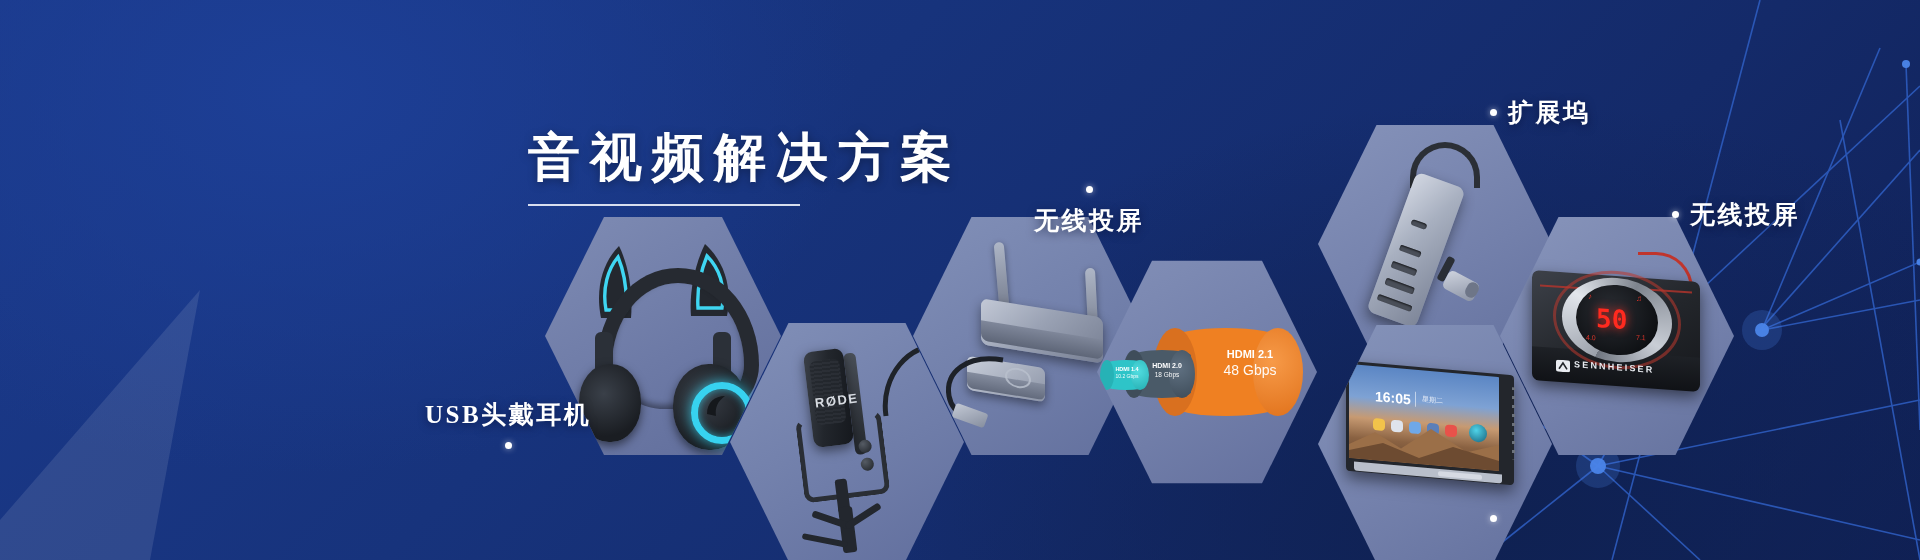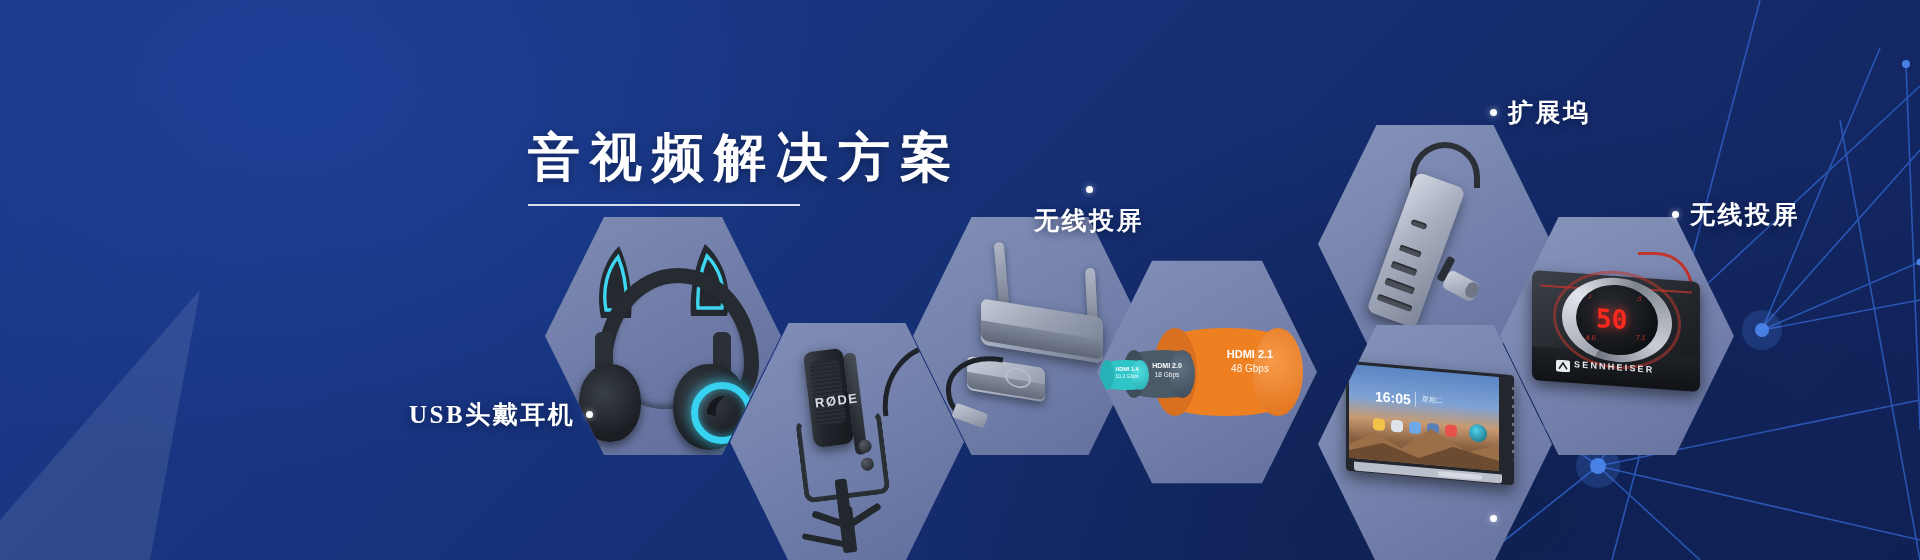--- a/index.html
+++ b/index.html
@@ -188,21 +188,21 @@
       <div class="ear" style="left:168px;top:120px;"></div>
 
       <div class="cup" style="left:34px;top:152px;"></div>
       <div class="cup" style="left:128px;top:152px;width:74px;height:86px;"></div>
       <div class="cup-ring" style="left:146px;top:170px;width:48px;height:48px;"></div>
       <svg style="position:absolute;left:156px;top:180px;" width="30" height="30" viewBox="0 0 30 30">
         <path d="M6 22 C6 10 14 4 24 4 C16 10 14 16 15 24 Z" fill="#15181c"></path>
       </svg>
     </div>
   </div>
-  <div class="label" style="left:409px;top:398px;">
+  <div class="label" style="left:425px;top:398px;flex-direction:column;">
     <span>USB头戴耳机</span>
     <span class="dot"></span>
   </div>
 
   <div class="hex" style="left:730px;top:318px;width:234px;height:248px;">
     <div class="hex-fill" style="background:linear-gradient(150deg,#8290b8 0%,#6f7da9 58%,#616e9d 100%);"></div>
 
     <div class="ph" style="left:0;top:0;width:234px;height:248px;transform:rotate(-7deg);">
 
       <div style="position:absolute;left:124px;top:36px;width:12px;height:102px;border-radius:5px;
@@ -266,21 +266,21 @@
     <div class="hex-fill" style="background:linear-gradient(150deg,#828fb7 0%,#717ea9 58%,#636f9d 100%);"></div>
 
     <div class="ph" style="left:0;top:0;width:220px;height:232px;">
 
       <div class="cyl" style="left:76px;top:72px;width:106px;height:88px;background:#ef8022;"></div>
       <div class="cyl-cap" style="left:156px;top:72px;width:50px;height:88px;
            background:radial-gradient(circle at 38% 38%,#f79a48,#e0711a);"></div>
       <div class="cyl-cap" style="left:56px;top:72px;width:44px;height:88px;background:#d9701f;"></div>
       <div class="cyl-txt" style="left:110px;top:92px;width:86px;font-size:11px;font-weight:700;">
         <span>HDMI 2.1</span><br>
-        <span style="font-weight:400;font-size:10px;opacity:.95;">48 Gbps</span>
+        <span style="font-weight:400;font-size:14px;opacity:.95;">48 Gbps</span>
       </div>
 
       <div class="cyl" style="left:36px;top:94px;width:58px;height:48px;background:#4a5a68;"></div>
       <div class="cyl-cap" style="left:72px;top:94px;width:26px;height:48px;
            background:radial-gradient(circle at 38% 38%,#5f7081,#3d4b58);"></div>
       <div class="cyl-cap" style="left:26px;top:94px;width:22px;height:48px;background:#3f4d5a;"></div>
       <div class="cyl-txt" style="left:44px;top:106px;width:52px;font-size:7px;font-weight:700;">
         <span>HDMI 2.0</span><br>
         <span style="font-weight:400;font-size:6.5px;opacity:.95;">18 Gbps</span>
       </div>

